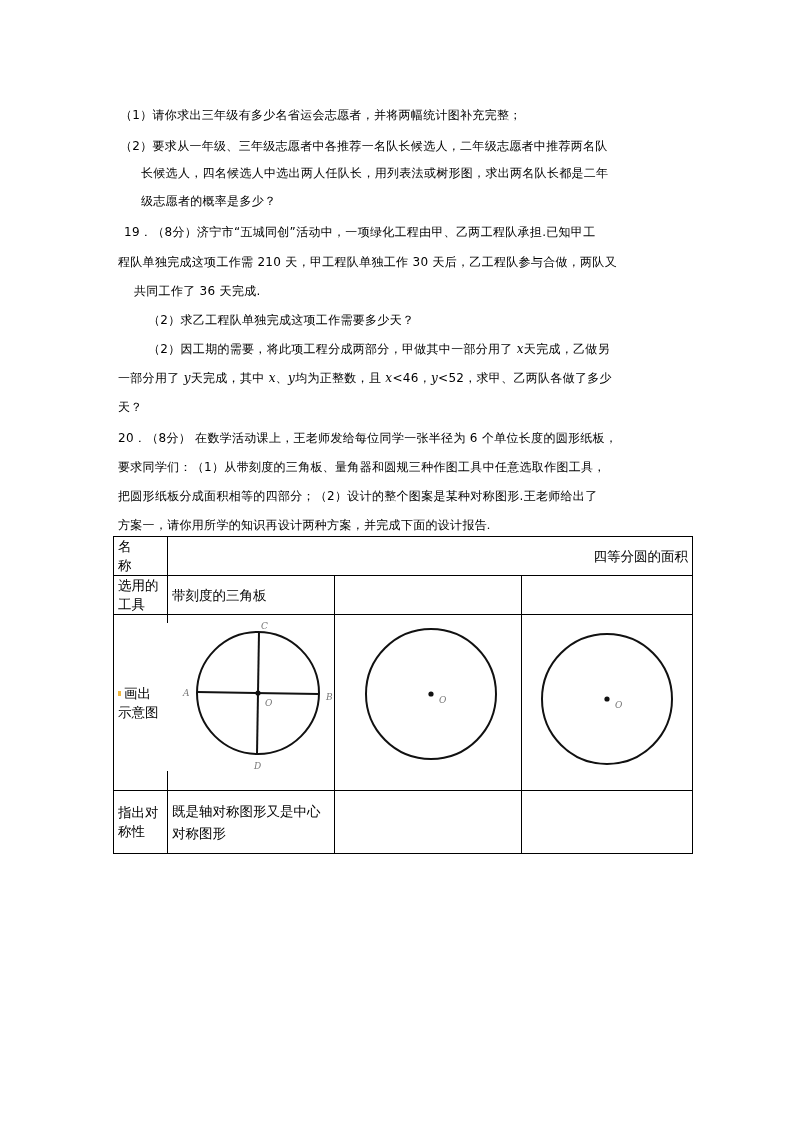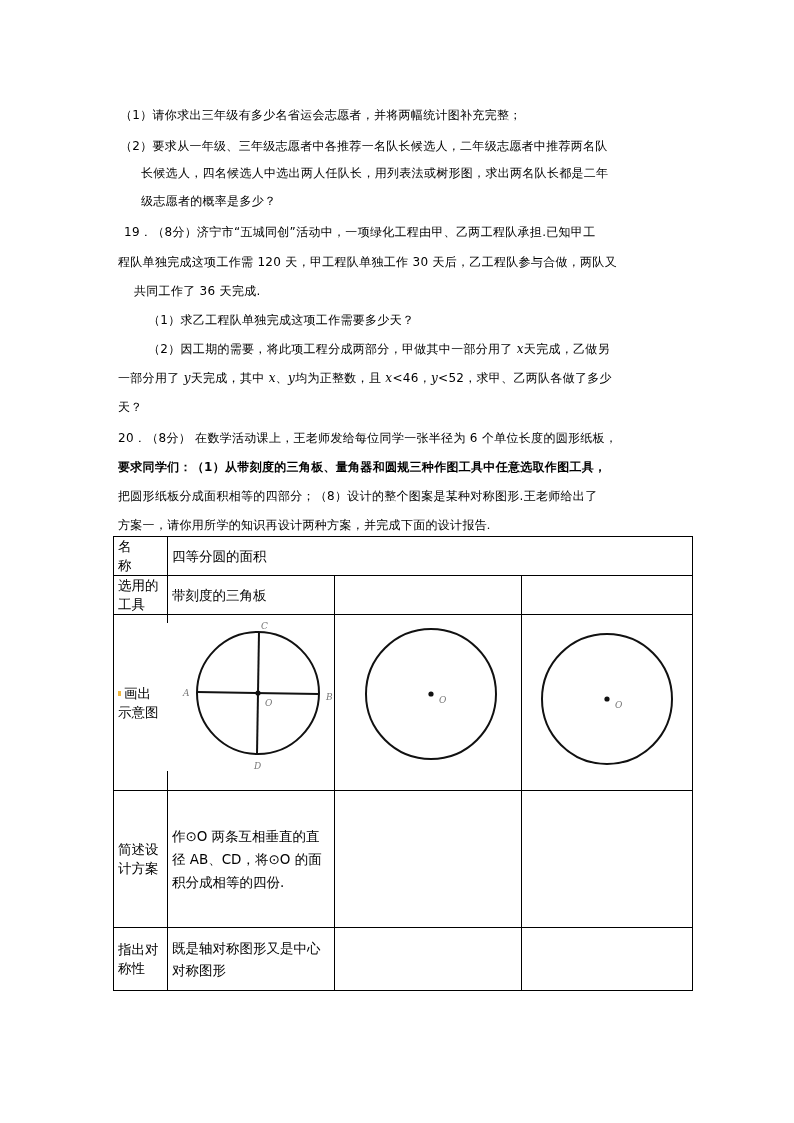--- a/index.html
+++ b/index.html
@@ -6,45 +6,45 @@
   body { width: 794px; height: 1123px; position: relative; overflow: hidden;
          font-family: "DejaVu Sans", sans-serif; color: #000; }
   .line { position: absolute; font-size: 12px; line-height: 16px; white-space: nowrap; letter-spacing: 0.3px; }
   .it { font-family: "DejaVu Serif", serif; font-style: italic; }
   table.report { position: absolute; left: 113px; top: 536px; width: 580px; border-collapse: collapse; table-layout: fixed; }
   table.report td { border: 1.4px solid #000; padding: 0 4px; font-size: 13.5px; line-height: 19px; vertical-align: middle; }
   .c1 { width: 51px; }
   .c2 { width: 158px; }
   .c3 { width: 177px; }
   .c4 { width: 162px; }
-  .center { text-align: left; }
+  .center { text-align: right; }
   .hdr-lbl { letter-spacing: 6px; }
   .diag-cell { position: relative; padding: 0 !important; }
   svg text { font-family: "DejaVu Serif", serif; font-style: italic; font-size: 9px; fill: #777; }
   .dot-mark { display: inline-block; width: 3px; height: 5px; background: #f0b840; margin-right: 3px; vertical-align: middle; }
 </style>
 </head>
 <body>
 
 <div class="line" style="left:120px; top:107px;">（1）请你求出三年级有多少名省运会志愿者，并将两幅统计图补充完整；</div>
 <div class="line" style="left:120px; top:138px;">（2）要求从一年级、三年级志愿者中各推荐一名队长候选人，二年级志愿者中推荐两名队</div>
 <div class="line" style="left:141px; top:165px;">长候选人，四名候选人中选出两人任队长，用列表法或树形图，求出两名队长都是二年</div>
 <div class="line" style="left:141px; top:193px;">级志愿者的概率是多少？</div>
 
 <div class="line" style="left:124px; top:224px;">19．（8分）济宁市“五城同创”活动中，一项绿化工程由甲、乙两工程队承担.已知甲工</div>
-<div class="line" style="left:118px; top:254px;">程队单独完成这项工作需 120 天，甲工程队单独工作 30 天后，乙工程队参与合做，两队又</div>
+<div class="line" style="left:118px; top:254px;">程队单独完成这项工作需 210 天，甲工程队单独工作 30 天后，乙工程队参与合做，两队又</div>
 <div class="line" style="left:134px; top:283px;">共同工作了 36 天完成.</div>
-<div class="line" style="left:148px; top:312px;">（1）求乙工程队单独完成这项工作需要多少天？</div>
+<div class="line" style="left:148px; top:312px;">（2）求乙工程队单独完成这项工作需要多少天？</div>
 <div class="line" style="left:148px; top:341px;"><span>（2）因工期的需要，将此项工程分成两部分，甲做其中一部分用了 </span><span class="it">x</span><span>天完成，乙做另</span></div>
 <div class="line" style="left:118px; top:370px;"><span>一部分用了 </span><span class="it">y</span><span>天完成，其中 </span><span class="it">x</span><span>、</span><span class="it">y</span><span>均为正整数，且 </span><span class="it">x</span><span>&lt;46，</span><span class="it">y</span><span>&lt;52，求甲、乙两队各做了多少</span></div>
 <div class="line" style="left:118px; top:399px;">天？</div>
 
 <div class="line" style="left:118px; top:430px;">20．（8分） 在数学活动课上，王老师发给每位同学一张半径为 6 个单位长度的圆形纸板，</div>
-<div class="line" style="left:118px; top:459px;font-weight:bold;">要求同学们：（1）从带刻度的三角板、量角器和圆规三种作图工具中任意选取作图工具，</div>
-<div class="line" style="left:118px; top:488px;">把圆形纸板分成面积相等的四部分；（8）设计的整个图案是某种对称图形.王老师给出了</div>
+<div class="line" style="left:118px; top:459px;">要求同学们：（1）从带刻度的三角板、量角器和圆规三种作图工具中任意选取作图工具，</div>
+<div class="line" style="left:118px; top:488px;">把圆形纸板分成面积相等的四部分；（2）设计的整个图案是某种对称图形.王老师给出了</div>
 <div class="line" style="left:118px; top:517px;font-family:Liberation Serif, serif;">方案一，请你用所学的知识再设计两种方案，并完成下面的设计报告.</div>
 
 <table class="report">
   <colgroup>
     <col class="c1">
       <col class="c2">
       <col class="c3">
       <col class="c4">
   </colgroup>
   <tbody>
@@ -82,26 +82,20 @@
       </svg>
     </td>
     <td class="diag-cell">
       <svg width="170" height="175" viewBox="0 0 170 175" style="display:block;">
         <circle cx="85" cy="84" r="65" fill="none" stroke="#111" stroke-width="2"></circle>
         <circle cx="85" cy="84" r="2.6" fill="#111"></circle>
         <text x="93" y="93">O</text>
       </svg>
     </td>
   </tr>
-  <tr style="height:137px;">
-    <td><span>简述设</span><br><span>计方案</span></td>
-    <td style="line-height:23px; white-space:normal; word-break:break-all;">作⊙O 两条互相垂直的直径 AB、CD，将⊙O 的面积分成相等的四份.</td>
-    <td></td>
-    <td></td>
-  </tr>
   <tr style="height:63px;">
     <td><span>指出对</span><br><span>称性</span></td>
     <td style="line-height:22px; white-space:normal; word-break:break-all;">既是轴对称图形又是中心对称图形</td>
     <td></td>
     <td></td>
   </tr>
 </tbody>
   </table>
 
 </body></html>

